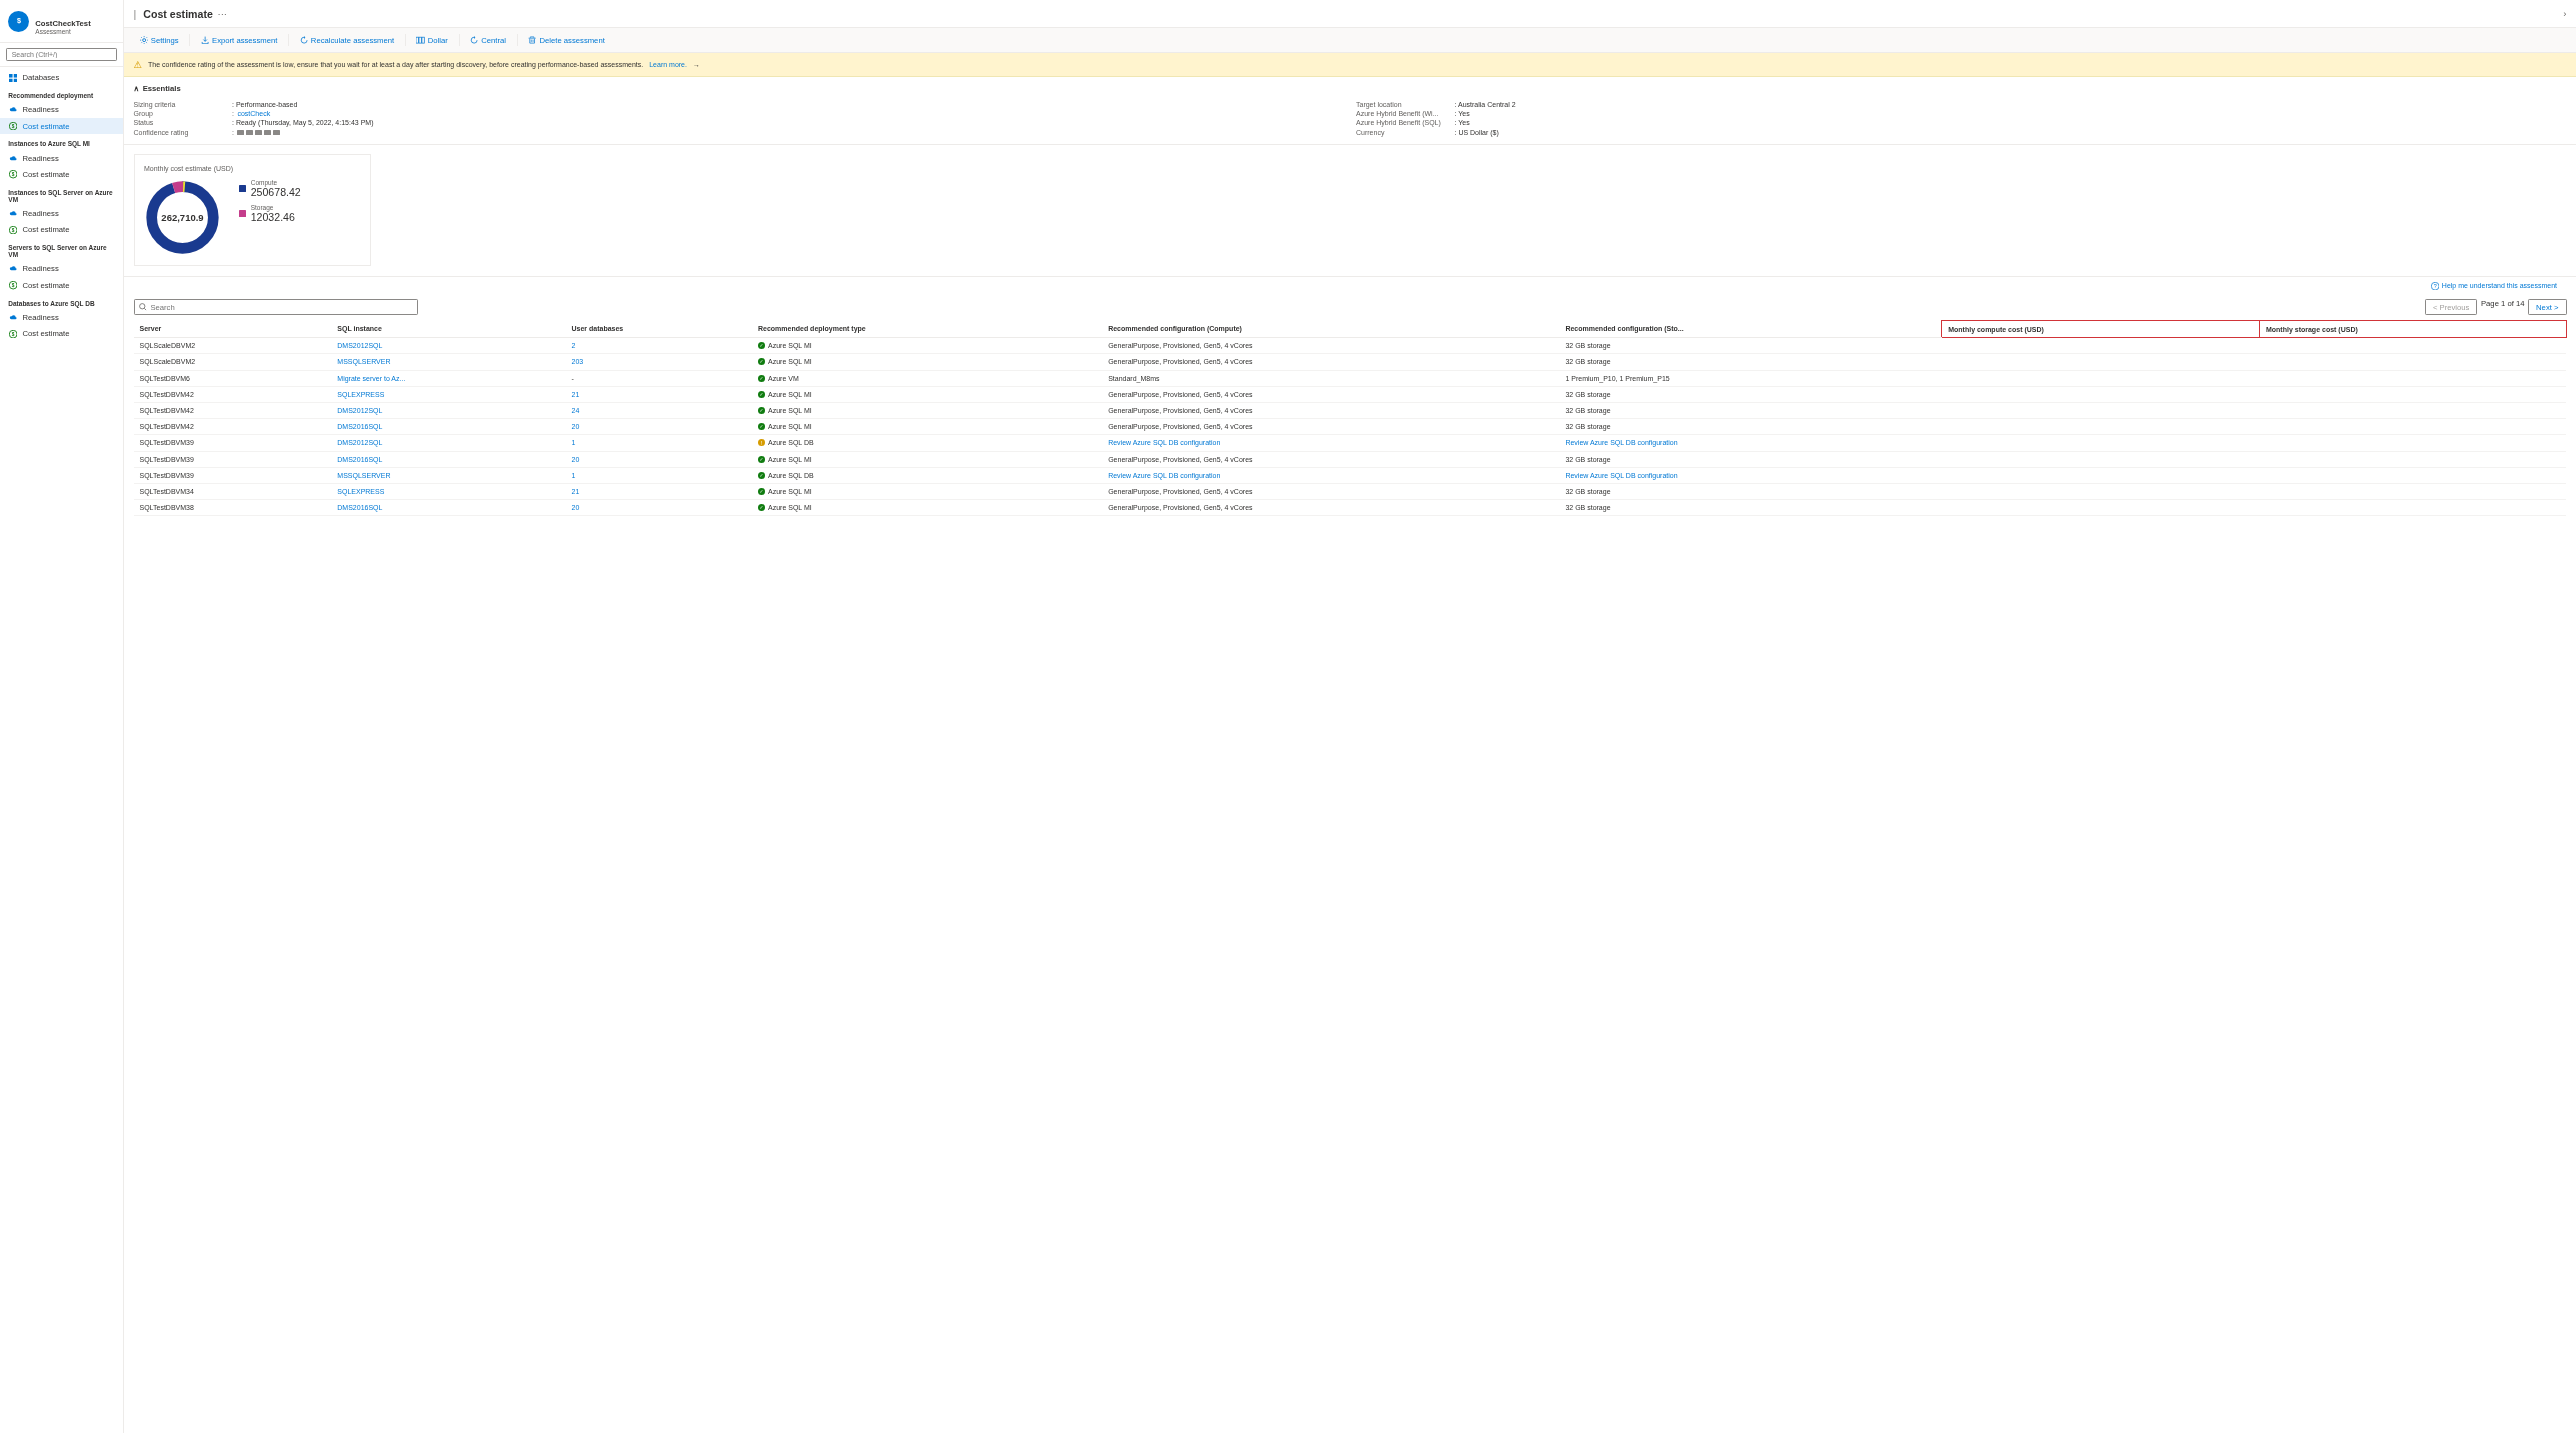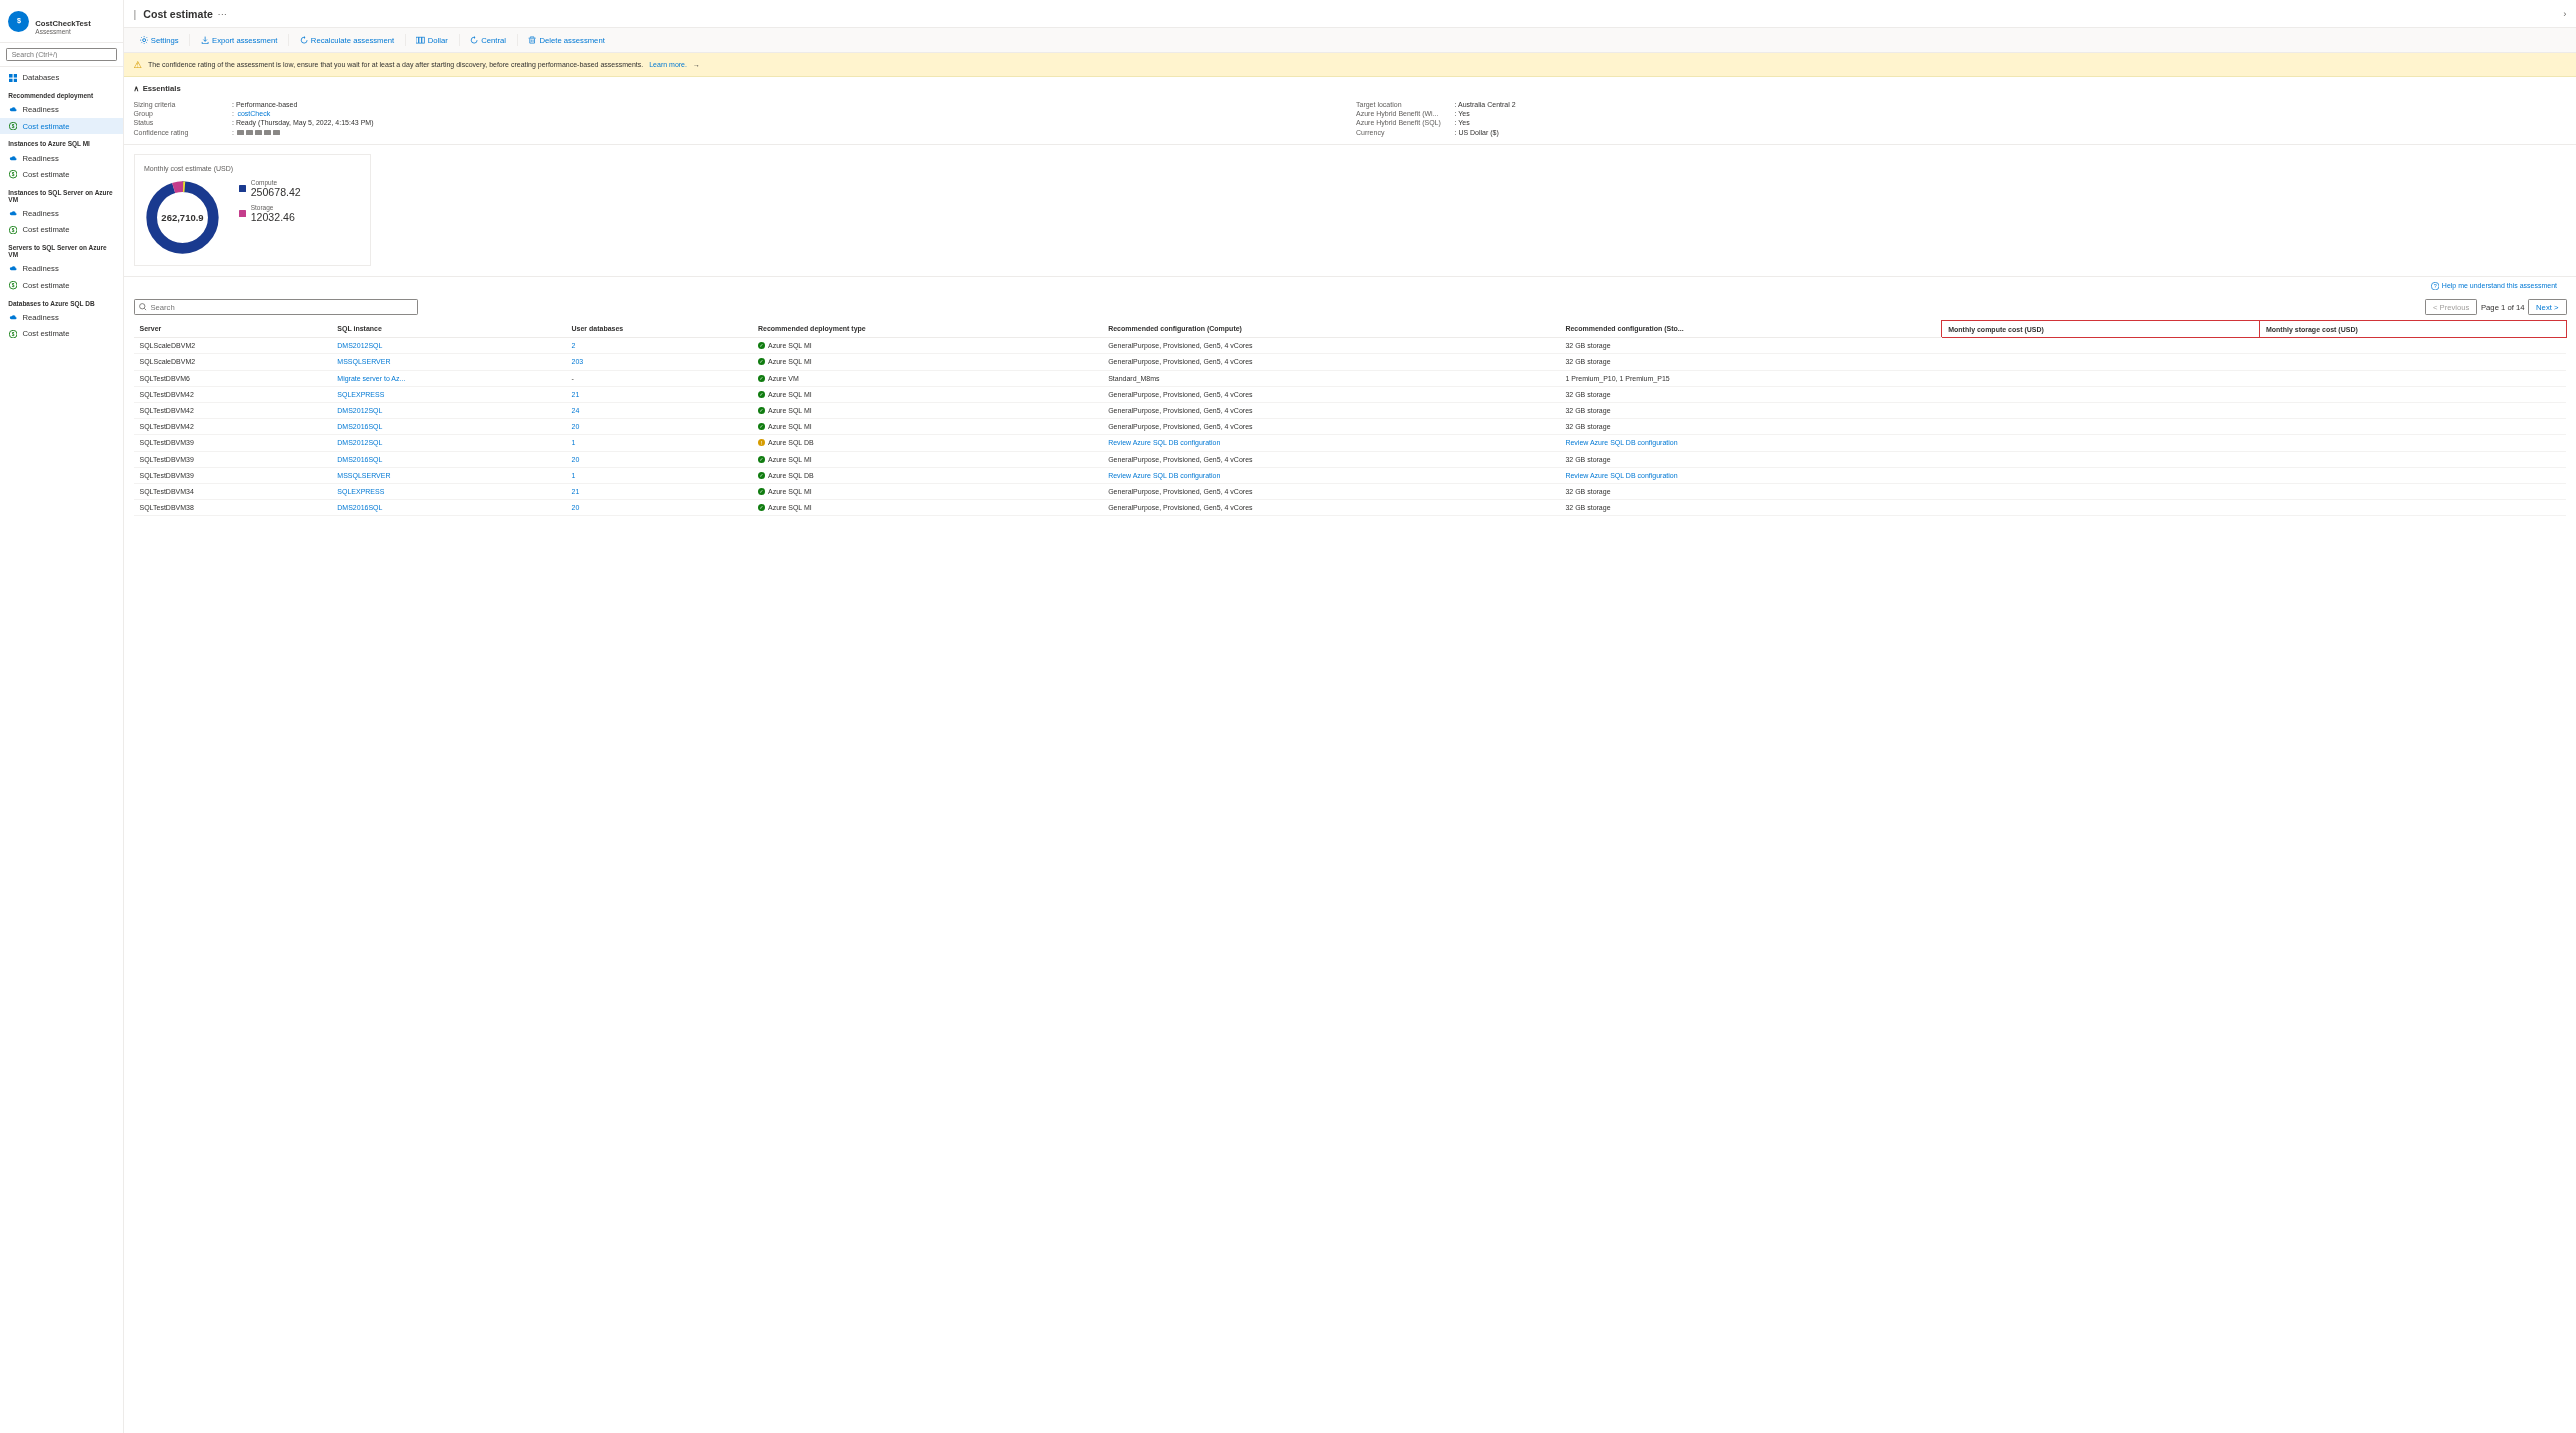--- a/index.html
+++ b/index.html
@@ -52,21 +52,21 @@
     .chart-legend { display: flex; flex-direction: column; gap: 6px; }
     .legend-item { display: flex; align-items: center; gap: 4.7px; font-size: 7.7px; }
     .legend-color { width: 7px; height: 7px; border-radius: 0.6px; }
     .legend-label { color: #605e5c; font-size: 6.5px; }
     .legend-value { font-size: 10.6px; font-weight: 400; color: #323130; }
 
     .table-section { padding: 0 9.5px 9.5px; }
     .table-toolbar { display: flex; align-items: center; justify-content: space-between; padding: 6px 0 4.7px; }
     .table-search { display: flex; align-items: center; border: 0.6px solid #8a8886; border-radius: 1.2px; padding: 2.4px 4.7px; gap: 3.5px; width: 284px; background: #fff; }
     .table-search input { border: none; outline: none; font-size: 7.7px; flex: 1; }
-    .pagination { display: flex; align-items: center; gap: 3.5px; }
+    .pagination { display: flex; gap: 3.5px; }
     .page-info { font-size: 7.7px; color: #323130; }
     .page-btn { border: 0.6px solid #8a8886; background: #fff; padding: 2.4px 7px; cursor: pointer; font-size: 7.7px; border-radius: 1.2px; color: #0078d4; }
     .page-btn.disabled { color: #a19f9d; cursor: default; }
     .help-link { color: #0078d4; font-size: 7px; cursor: pointer; display: flex; align-items: center; gap: 2.4px; margin-left: auto; margin-right: 9.5px; }
 
     table { width: 100%; border-collapse: collapse; font-size: 7px; }
     th { text-align: left; padding: 4.7px 6px; border-bottom: 1.2px solid #edebe9; font-weight: 600; color: #323130; font-size: 7px; white-space: nowrap; background: #fff; }
     td { padding: 4.1px 6px; border-bottom: 0.6px solid #f3f2f1; color: #323130; white-space: nowrap; }
     .td-link { color: #0078d4; cursor: pointer; }
     .status-ok { display: flex; align-items: center; gap: 3px; }

